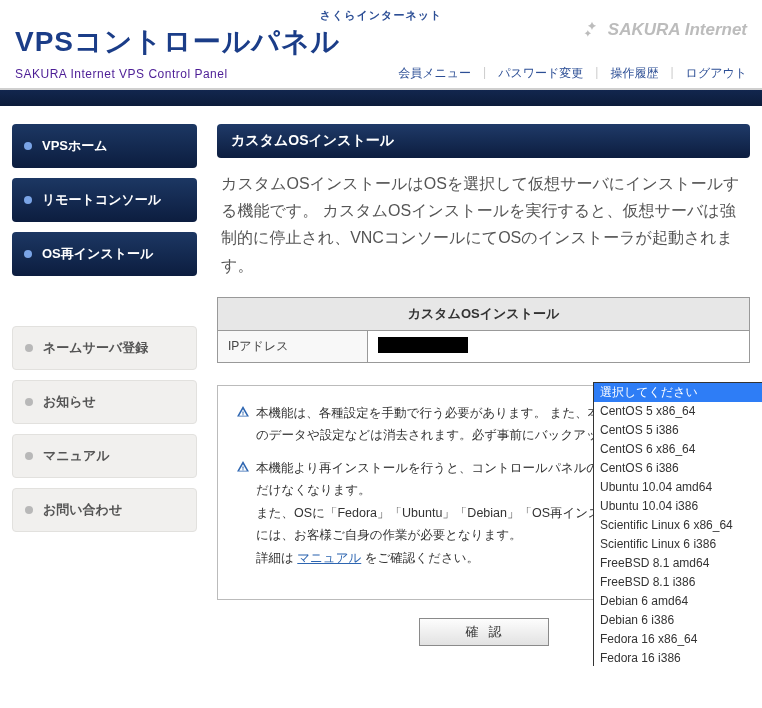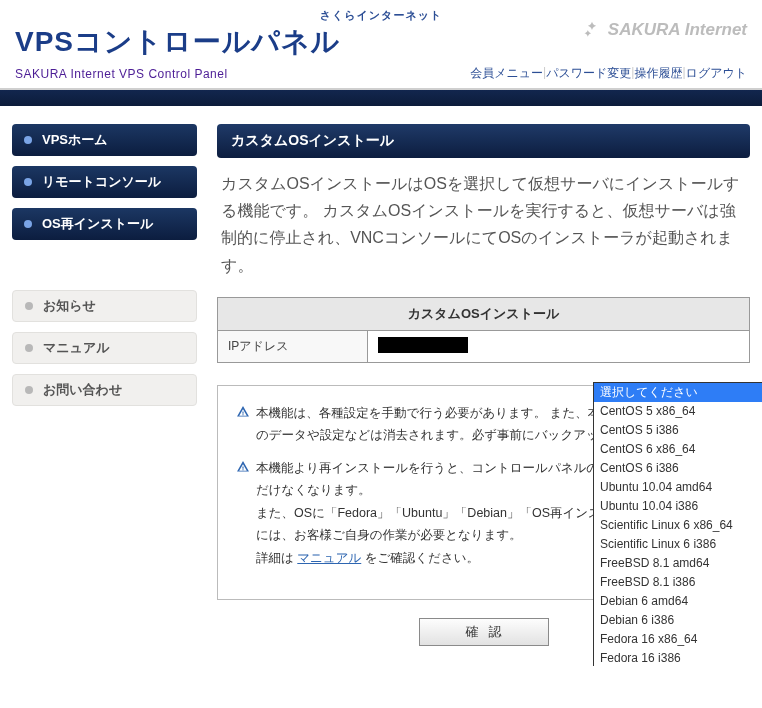--- a/index.html
+++ b/index.html
@@ -51,21 +51,21 @@
     padding: 4px 15px 6px 15px;
     border-bottom: 2px solid #cfcfcf;
   }
   .subbar-left {
     color: #4c1d95;
     font-size: 12px;
     letter-spacing: 0.5px;
   }
   .topmenu {
     display: flex;
-    gap: 0;
+    gap: 12px;
     font-size: 12px;
   }
   .topmenu a { color: #2c4e95; }
   .topmenu .sep { color: #ccc; }
 
   .blue-strip {
     height: 16px;
     background: linear-gradient(#12264e, #0c1c3a);
     margin-bottom: 18px;
   }
@@ -77,21 +77,21 @@
     gap: 20px;
   }
   .sidebar { width: 185px; flex: 0 0 185px; }
   .main { flex: 1; min-width: 0; position: relative; }
 
   
   .side-btn {
     display: flex;
     align-items: center;
     width: 100%;
-    height: 32px;
+    height: 44px;
     border-radius: 4px;
     margin-bottom: 10px;
     padding: 0 12px;
     font-weight: bold;
     font-size: 13px;
     cursor: pointer;
   }
   .side-btn.primary {
     background: linear-gradient(#1c3763, #0c1d3f);
     color: #fff;
@@ -285,20 +285,24 @@
       <span class="dot"></span>
       <span>リモートコンソール</span>
     </div>
     <div class="side-btn primary">
       <span class="dot"></span>
       <span>OS再インストール</span>
     </div>
 
     <div class="side-gap"></div>
 
+    <div class="side-btn secondary">
+      <span class="dot"></span>
+      <span>ネームサーバ登録</span>
+    </div>
     <div class="side-btn secondary">
       <span class="dot"></span>
       <span>お知らせ</span>
     </div>
     <div class="side-btn secondary">
       <span class="dot"></span>
       <span>マニュアル</span>
     </div>
     <div class="side-btn secondary">
       <span class="dot"></span>

